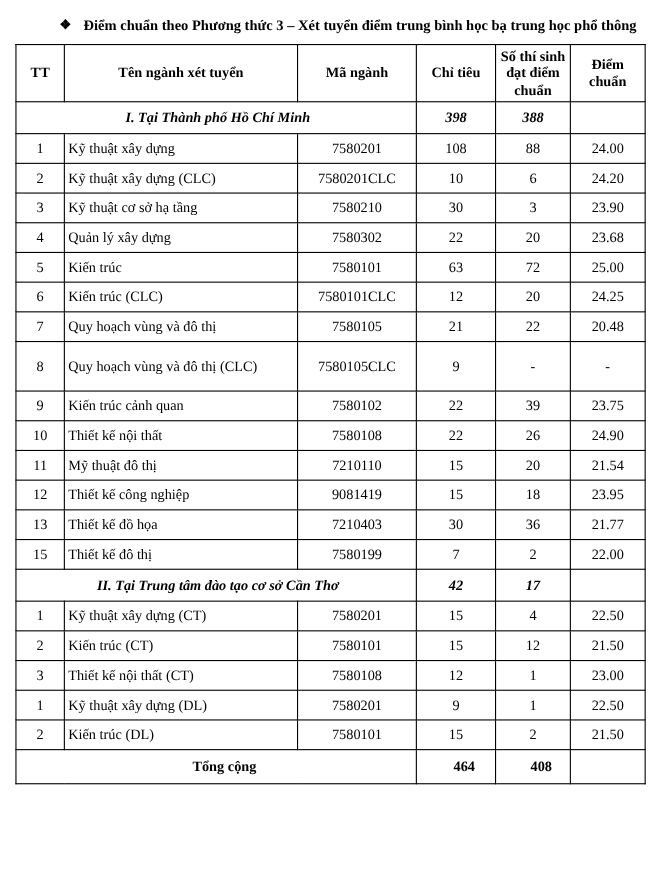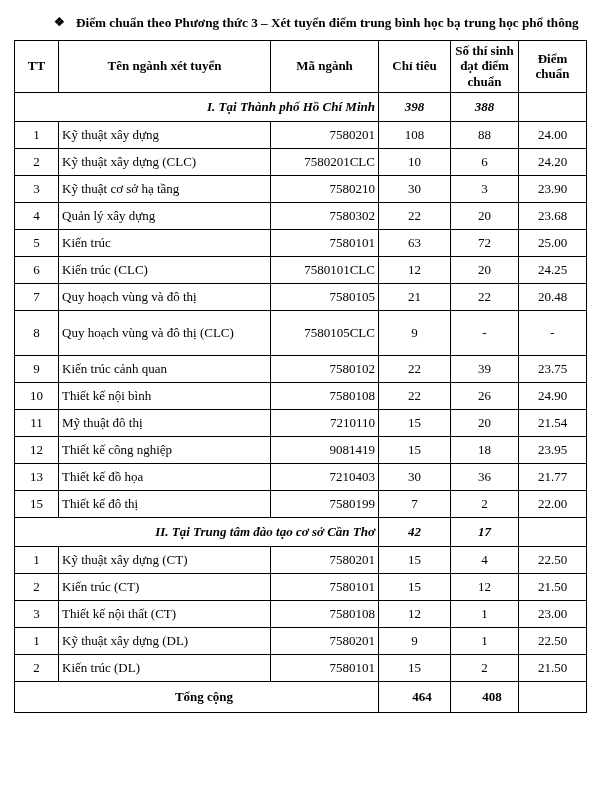--- a/index.html
+++ b/index.html
@@ -62,35 +62,35 @@
   }
   col.c-tt      { width: 44px; }
   col.c-name    { width: 212px; }
   col.c-code    { width: 108px; }
   col.c-quota   { width: 72px; }
   col.c-pass    { width: 68px; }
   col.c-score   { width: 68px; }
 
   td.tt     { text-align: center; }
   td.name   { text-align: left; padding-left: 8px; }
-  td.code   { text-align: right; }
+  td.code   { text-align: center; }
   td.quota  { text-align: center; }
   td.pass   { text-align: center; }
   td.score  { text-align: center; }
 
   tr.row td { height: 22px; }
   tr.row.tall td { height: 40px; }
 
   tr.section td {
     font-weight: bold;
     font-style: italic;
     height: 24px;
   }
   tr.section td.name-section {
-    text-align: right;
+    text-align: center;
     padding-left: 6px;
     margin-left: 36px;
   }
   tr.section td.quota, tr.section td.pass {
     text-align: center;
     font-style: italic;
     font-weight: bold;
   }
   tr.total td {
     font-weight: bold;
@@ -202,21 +202,21 @@
         <tr class="row">
           <td class="tt">9</td>
           <td class="name">Kiến trúc cảnh quan</td>
           <td class="code">7580102</td>
           <td class="quota">22</td>
           <td class="pass">39</td>
           <td class="score">23.75</td>
         </tr>
         <tr class="row">
           <td class="tt">10</td>
-          <td class="name">Thiết kế nội bình</td>
+          <td class="name">Thiết kế nội thất</td>
           <td class="code">7580108</td>
           <td class="quota">22</td>
           <td class="pass">26</td>
           <td class="score">24.90</td>
         </tr>
         <tr class="row">
           <td class="tt">11</td>
           <td class="name">Mỹ thuật đô thị</td>
           <td class="code">7210110</td>
           <td class="quota">15</td>

